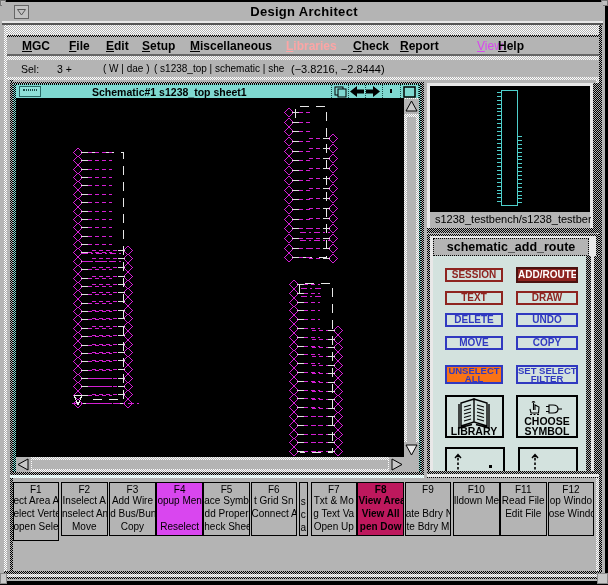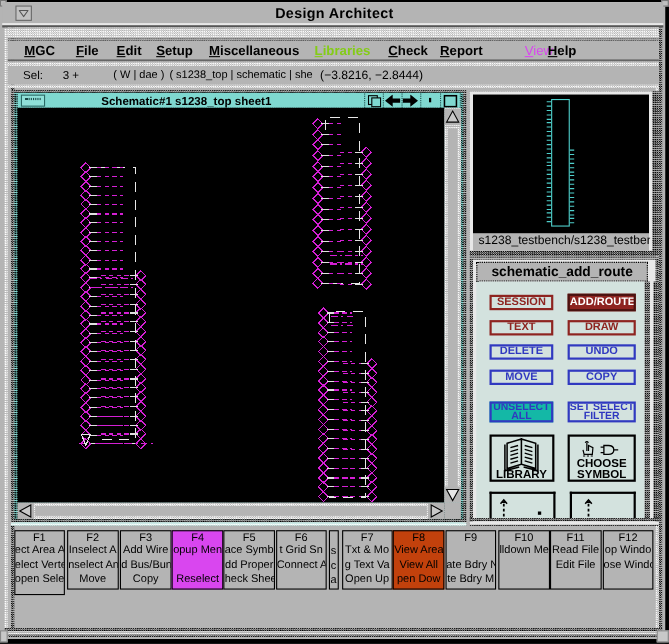--- a/index.html
+++ b/index.html
@@ -37,21 +37,21 @@
   </svg>
 <div class="a dith-d" style="left:7px;top:35px;width:592px;height:2px;"></div>
 <div class="a " style="left:7px;top:37px;width:592px;height:17px;background:#b4b4b4;"></div>
 <div class="a " style="left:7px;top:54px;width:592px;height:2px;background:#666;"></div>
 <div class="a dith-w" style="left:7px;top:56px;width:592px;height:4px;"></div>
 <div class="a" style="left:22px;top:39px;font-size:12px;font-weight:bold;color:#000;"><span style="text-decoration:underline">M</span>GC</div>
 <div class="a" style="left:69px;top:39px;font-size:12px;font-weight:bold;color:#000;"><span style="text-decoration:underline">F</span>ile</div>
 <div class="a" style="left:106px;top:39px;font-size:12px;font-weight:bold;color:#000;"><span style="text-decoration:underline">E</span>dit</div>
 <div class="a" style="left:142px;top:39px;font-size:12px;font-weight:bold;color:#000;"><span style="text-decoration:underline">S</span>etup</div>
 <div class="a" style="left:190px;top:39px;font-size:12px;font-weight:bold;color:#000;"><span style="text-decoration:underline">M</span>iscellaneous</div>
-<div class="a" style="left:286px;top:39px;font-size:12px;font-weight:bold;color:#84cc16;"><span style="text-decoration:underline">L</span>ibraries</div>
+<div class="a" style="left:286px;top:39px;font-size:12px;font-weight:bold;color:#fca5a5;"><span style="text-decoration:underline">L</span>ibraries</div>
 <div class="a" style="left:353px;top:39px;font-size:12px;font-weight:bold;color:#000;"><span style="text-decoration:underline">C</span>heck</div>
 <div class="a" style="left:400px;top:39px;font-size:12px;font-weight:bold;color:#000;"><span style="text-decoration:underline">R</span>eport</div>
 <div class="a" style="left:455px;top:39px;font-size:12px;font-weight:normal;color:#d946ef;margin-left:22px;"><span style="text-decoration:underline">V</span>iew</div>
 <div class="a" style="left:498px;top:39px;font-size:12px;font-weight:bold;color:#000;"><span style="text-decoration:underline">H</span>elp</div>
 <div class="a " style="left:7px;top:60px;width:592px;height:17px;background:#b4b4b4;"></div>
 <div class="a dith-w" style="left:7px;top:77px;width:592px;height:3px;"></div>
 <div class="a" style="left:21px;top:63px;font-size:10.5px;color:#000;">Sel:</div>
 <div class="a" style="left:57px;top:63px;font-size:10.5px;color:#000;">3 +</div>
 <div class="a" style="left:103px;top:63px;font-size:10px;color:#000;">( W | dae )</div>
 <div class="a" style="left:154px;top:63px;font-size:10px;color:#000;">( s1238_top | schematic | she</div>
@@ -529,21 +529,21 @@
 <div class="a " style="left:591px;top:256px;width:3px;height:215px;background:#e8e8e8;"></div>
 <div class="a dith-d" style="left:594px;top:256px;width:5px;height:215px;"></div>
 <div class="a" style="left:445px;top:268px;width:58px;height:14px;background:#d3e2de;border:2px solid #8e2420;color:#8e2420;font-weight:bold;font-size:10px;text-align:center;line-height:10px;padding-top:0px;white-space:nowrap;overflow:hidden;">SESSION</div>
 <div class="a" style="left:516px;top:267px;width:62px;height:16px;background:#8e2420;border:2px solid #4a1210;color:#fff;font-weight:bold;font-size:10px;text-align:center;line-height:12px;padding-top:0px;white-space:nowrap;overflow:hidden;">ADD/ROUTE</div>
 <div class="a" style="left:445px;top:291px;width:58px;height:14px;background:#d3e2de;border:2px solid #8e2420;color:#8e2420;font-weight:bold;font-size:10px;text-align:center;line-height:10px;padding-top:0px;white-space:nowrap;overflow:hidden;">TEXT</div>
 <div class="a" style="left:516px;top:291px;width:62px;height:14px;background:#d3e2de;border:2px solid #8e2420;color:#8e2420;font-weight:bold;font-size:10px;text-align:center;line-height:10px;padding-top:0px;white-space:nowrap;overflow:hidden;">DRAW</div>
 <div class="a" style="left:445px;top:313px;width:58px;height:14px;background:#d3e2de;border:2px solid #3039c0;color:#3039c0;font-weight:bold;font-size:10px;text-align:center;line-height:10px;padding-top:0px;white-space:nowrap;overflow:hidden;">DELETE</div>
 <div class="a" style="left:516px;top:313px;width:62px;height:14px;background:#d3e2de;border:2px solid #3039c0;color:#3039c0;font-weight:bold;font-size:10px;text-align:center;line-height:10px;padding-top:0px;white-space:nowrap;overflow:hidden;">UNDO</div>
 <div class="a" style="left:445px;top:336px;width:58px;height:14px;background:#d3e2de;border:2px solid #3039c0;color:#3039c0;font-weight:bold;font-size:10px;text-align:center;line-height:10px;padding-top:0px;white-space:nowrap;overflow:hidden;">MOVE</div>
 <div class="a" style="left:516px;top:336px;width:62px;height:14px;background:#d3e2de;border:2px solid #3039c0;color:#3039c0;font-weight:bold;font-size:10px;text-align:center;line-height:10px;padding-top:0px;white-space:nowrap;overflow:hidden;">COPY</div>
-<div class="a" style="left:445px;top:365px;width:58px;height:19px;background:#14b8a6;border:2px solid #3039c0;color:#3039c0;font-weight:bold;font-size:9.5px;text-align:center;line-height:8.2px;padding-top:0px;white-space:nowrap;overflow:hidden;">UNSELECT<br>ALL</div>
+<div class="a" style="left:445px;top:365px;width:58px;height:19px;background:#f97316;border:2px solid #3039c0;color:#3039c0;font-weight:bold;font-size:9.5px;text-align:center;line-height:8.2px;padding-top:0px;white-space:nowrap;overflow:hidden;">UNSELECT<br>ALL</div>
 <div class="a" style="left:516px;top:365px;width:62px;height:19px;background:#d3e2de;border:2px solid #3039c0;color:#3039c0;font-weight:bold;font-size:9.5px;text-align:center;line-height:8.2px;padding-top:0px;white-space:nowrap;overflow:hidden;">SET&nbsp;SELECT<br>FILTER</div>
 <div class="a " style="left:445px;top:395px;width:59px;height:43px;background:#d3e2de;border:2px solid #000;"><svg width="55" height="39">
       <path d="M27 2 L14 6 L14 29 L27 25 Z M27 2 L40 6 L40 29 L27 25 Z M12 7 L12 31 L25 27.5 M29 27.5 L42 31 L42 7" fill="none" stroke="#000" stroke-width="1.4"></path>
       <path d="M17 10 L24 8 M17 13.5 L24 11.5 M17 17 L24 15 M17 20.5 L24 18.5 M17 24 L24 22 M30 8 L37 10 M30 11.5 L37 13.5 M30 15 L37 17 M30 18.5 L37 20.5 M30 22 L37 24" stroke="#000" stroke-width="1.2" fill="none"></path>
       <text x="27" y="37.5" text-anchor="middle" font-size="10.5" font-weight="bold" font-family="Liberation Sans">LIBRARY</text>
     </svg></div>
 <div class="a " style="left:516px;top:395px;width:62px;height:43px;background:#d3e2de;border:2px solid #000;"><svg width="58" height="39">
       <path d="M15.5 13 L15.5 5.5 M14 5.5 Q15.5 3.5 17 5.5 M17 13 L17 8 L21 10 L20.5 16 L13 16 L12 12" fill="none" stroke="#000" stroke-width="1.1"></path>
       <path d="M12 17.5 L21 17.5" stroke="#000" stroke-width="1" stroke-dasharray="2 1.5"></path>
       <path d="M31 8 L31 16 L35 16 Q40 16 40 12 Q40 8 35 8 Z M40 12 L44 12 M28 9.5 L31 9.5 M28 14.5 L31 14.5" fill="none" stroke="#000" stroke-width="1.2"></path>
@@ -596,21 +596,21 @@
     <div style="height:12.8px;">t Grid Sn</div>
     <div style="height:12.8px;">Connect A</div>
     <div style="height:12.8px;"></div>
   </div>
 <div class="a" style="left:310.5px;top:482px;width:46.5px;height:54px;background:#b4b4b4;border:1px solid #000;overflow:hidden;text-align:center;font-size:10px;color:#000;white-space:nowrap;">
     <div style="font-size:10px;height:12px;padding-top:1px;">F7</div>
     <div style="height:12.8px;">Txt &amp; Mo</div>
     <div style="height:12.8px;">g Text Va</div>
     <div style="height:12.8px;">Open Up</div>
   </div>
-<div class="a" style="left:357.4px;top:482px;width:46.5px;height:54px;background:#c2410c;border:1px solid #000;overflow:hidden;text-align:center;font-size:10px;color:#000;white-space:nowrap;">
+<div class="a" style="left:357.4px;top:482px;width:46.5px;height:54px;background:#be185d;border:1px solid #000;overflow:hidden;text-align:center;font-size:10px;color:#000;white-space:nowrap;font-weight:bold;">
     <div style="font-size:10px;height:12px;padding-top:1px;">F8</div>
     <div style="height:12.8px;">View Area</div>
     <div style="height:12.8px;">View All</div>
     <div style="height:12.8px;">pen Dow</div>
   </div>
 <div class="a" style="left:404.7px;top:482px;width:46.5px;height:54px;background:#b4b4b4;border:1px solid #000;overflow:hidden;text-align:center;font-size:10px;color:#000;white-space:nowrap;">
     <div style="font-size:10px;height:12px;padding-top:1px;">F9</div>
     <div style="height:12.8px;"></div>
     <div style="height:12.8px;">ate Bdry N</div>
     <div style="height:12.8px;">te Bdry M</div>

